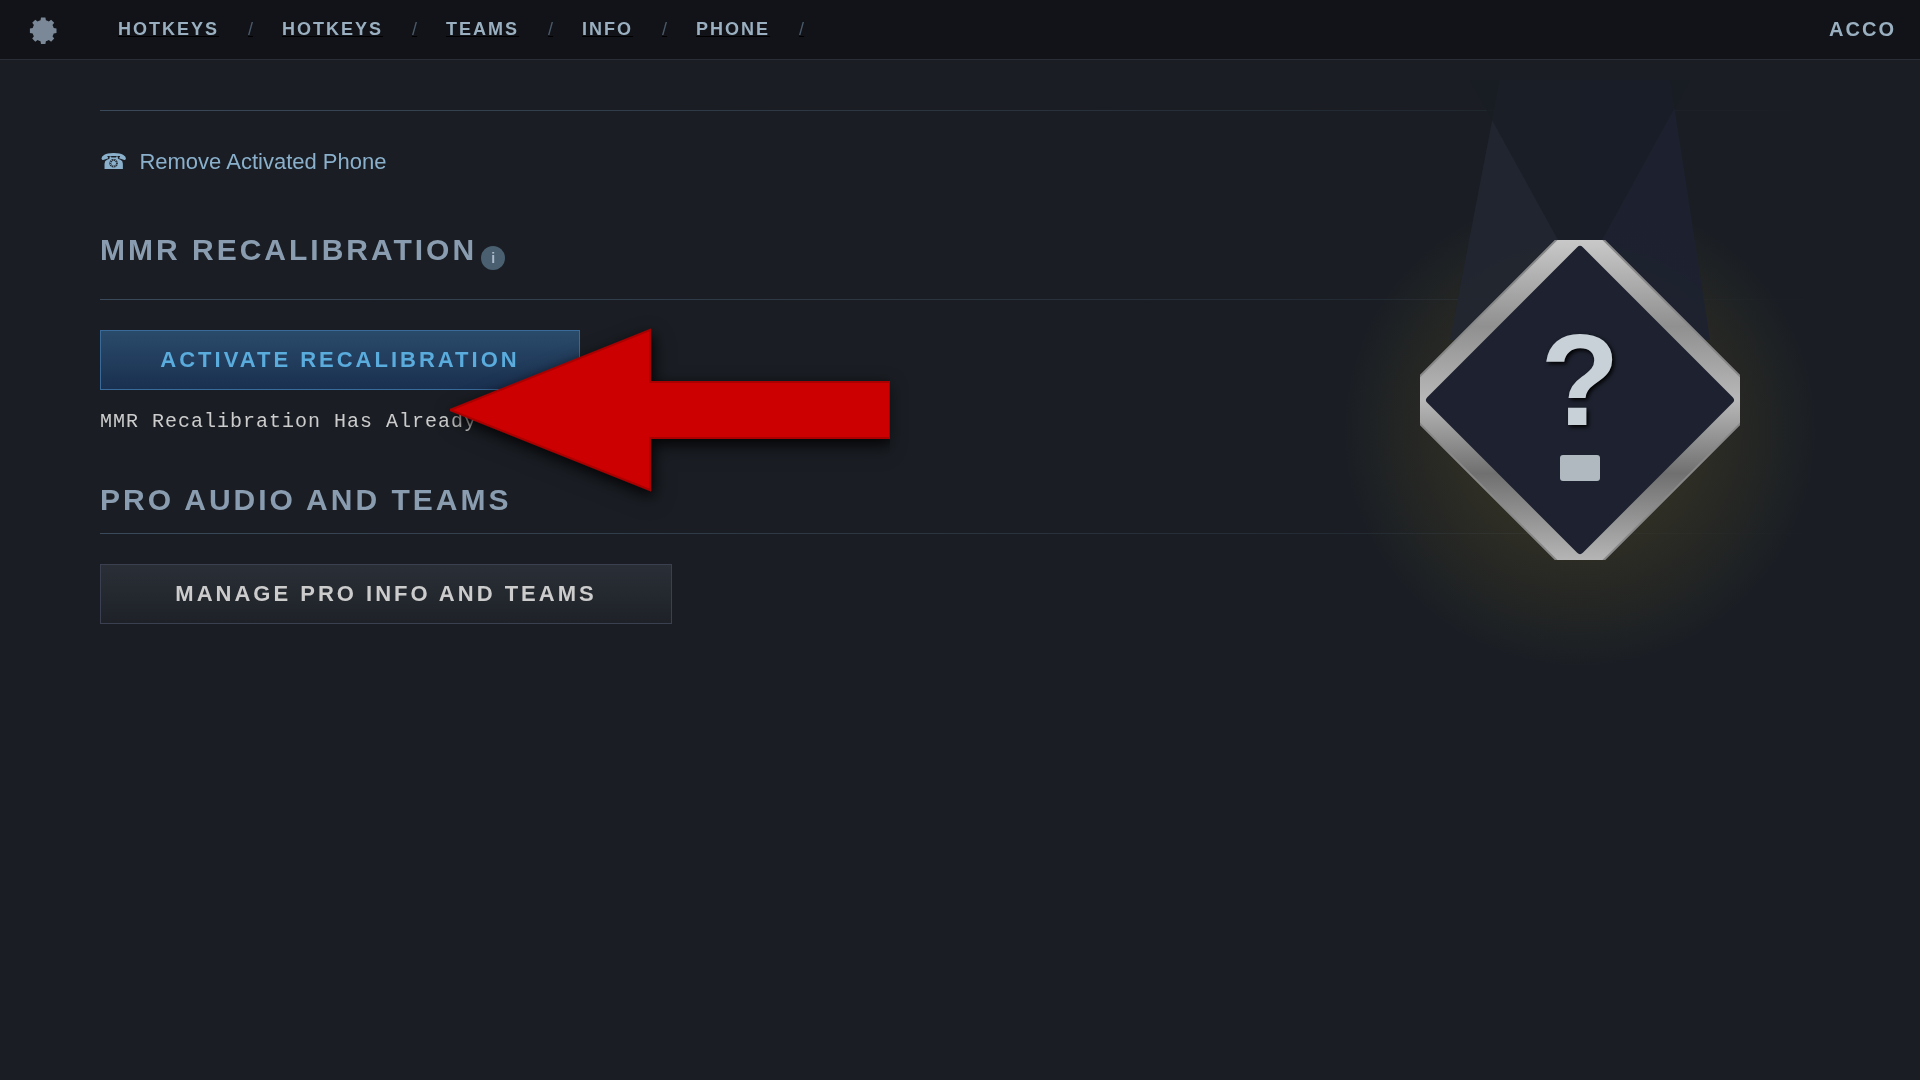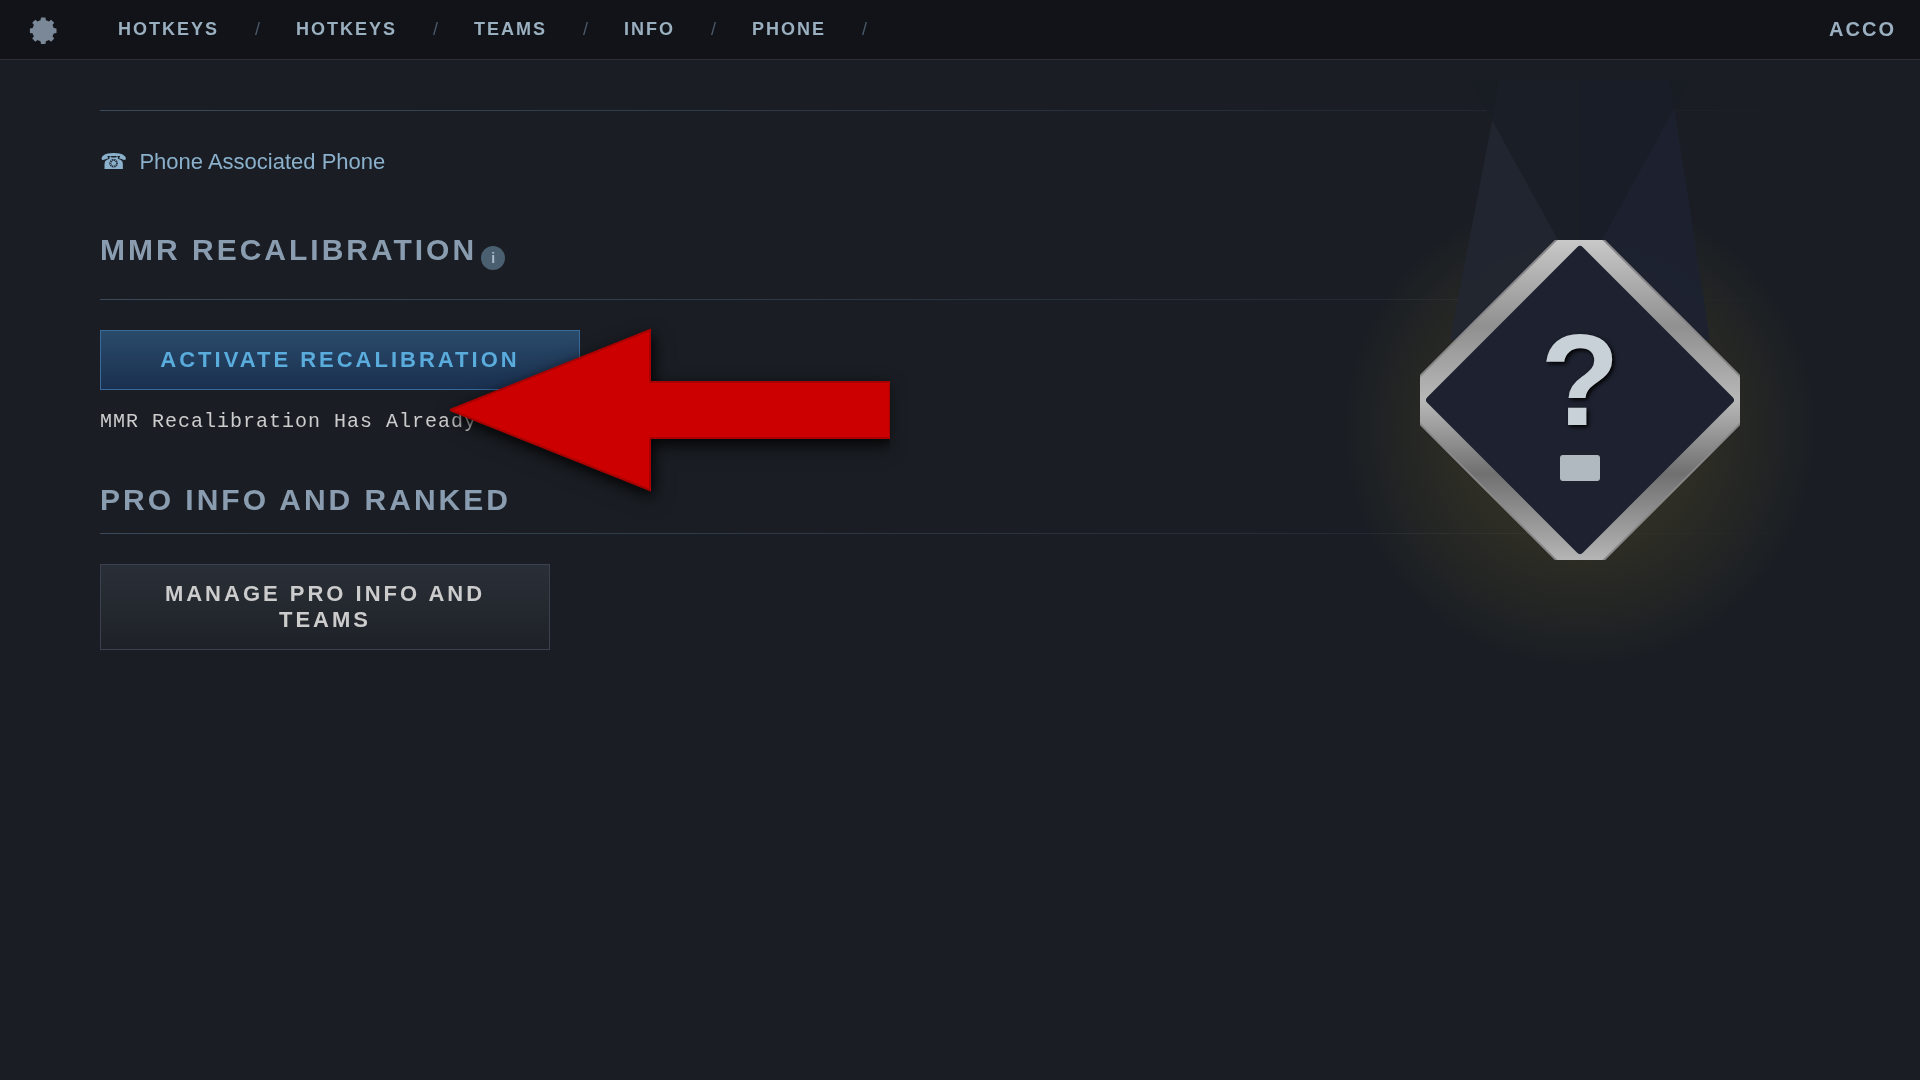--- a/index.html
+++ b/index.html
@@ -33,22 +33,23 @@
       display: flex;
       align-items: center;
       justify-content: center;
       color: #8899aa;
       font-size: 28px;
     }
 
     .nav-items {
       display: flex;
       align-items: flex-start;
-      gap: 12px;
+      gap: 5px;
       flex: 1;
+      text-decoration: underline;
     }
 
     .nav-item {
       color: #9ab0c0;
       font-size: 18px;
       font-weight: 600;
       letter-spacing: 2px;
       padding: 0 24px;
       cursor: pointer;
       text-decoration: none;
@@ -159,21 +160,21 @@
     
     .manage-btn {
       background: linear-gradient(180deg, #2a2e36 0%, #1e2228 100%);
       border: 1px solid #3a4050;
       color: #cccccc;
       font-size: 22px;
       font-weight: 700;
       letter-spacing: 3px;
       padding: 16px 40px;
       cursor: pointer;
-      width: 450px;
+      width: 572px;
       text-align: center;
       font-family: 'Arial', sans-serif;
     }
 
     
     .medal-container {
       position: absolute;
       right: 80px;
       top: 80px;
       width: 520px;
@@ -232,38 +233,38 @@
 
   <a class="nav-item-account">ACCO</a>
 </nav>
 
 <div class="main-content">
 
   <div class="section">
     <div class="section-divider"></div>
     <div class="phone-link">
       <span class="phone-icon">☎</span>
-      <span>Phone Associated Phone</span>
+      <span>Remove Activated Phone</span>
     </div>
   </div>
 
   <div class="section">
     <div class="mmr-section-title">
       <div class="section-title">MMR RECALIBRATION</div>
       <div class="info-icon">i</div>
     </div>
     <div class="section-divider"></div>
 
     <button class="activate-btn">ACTIVATE RECALIBRATION</button>
 
     <div class="mmr-status-text">MMR Recalibration Has Already Been Activated</div>
   </div>
 
   <div class="section">
-    <div class="section-title">PRO INFO AND RANKED</div>
+    <div class="section-title">PRO AUDIO AND TEAMS</div>
     <div class="section-divider"></div>
     <button class="manage-btn">MANAGE PRO INFO AND TEAMS</button>
   </div>
 </div>
 
 <div class="medal-container">
   <div class="medal-glow"></div>
 
   <div style="position:absolute; top:0; left:50%; transform:translateX(-50%); width:260px; height:260px; overflow:visible;">
     <svg width="260" height="280" viewBox="0 0 260 280">

